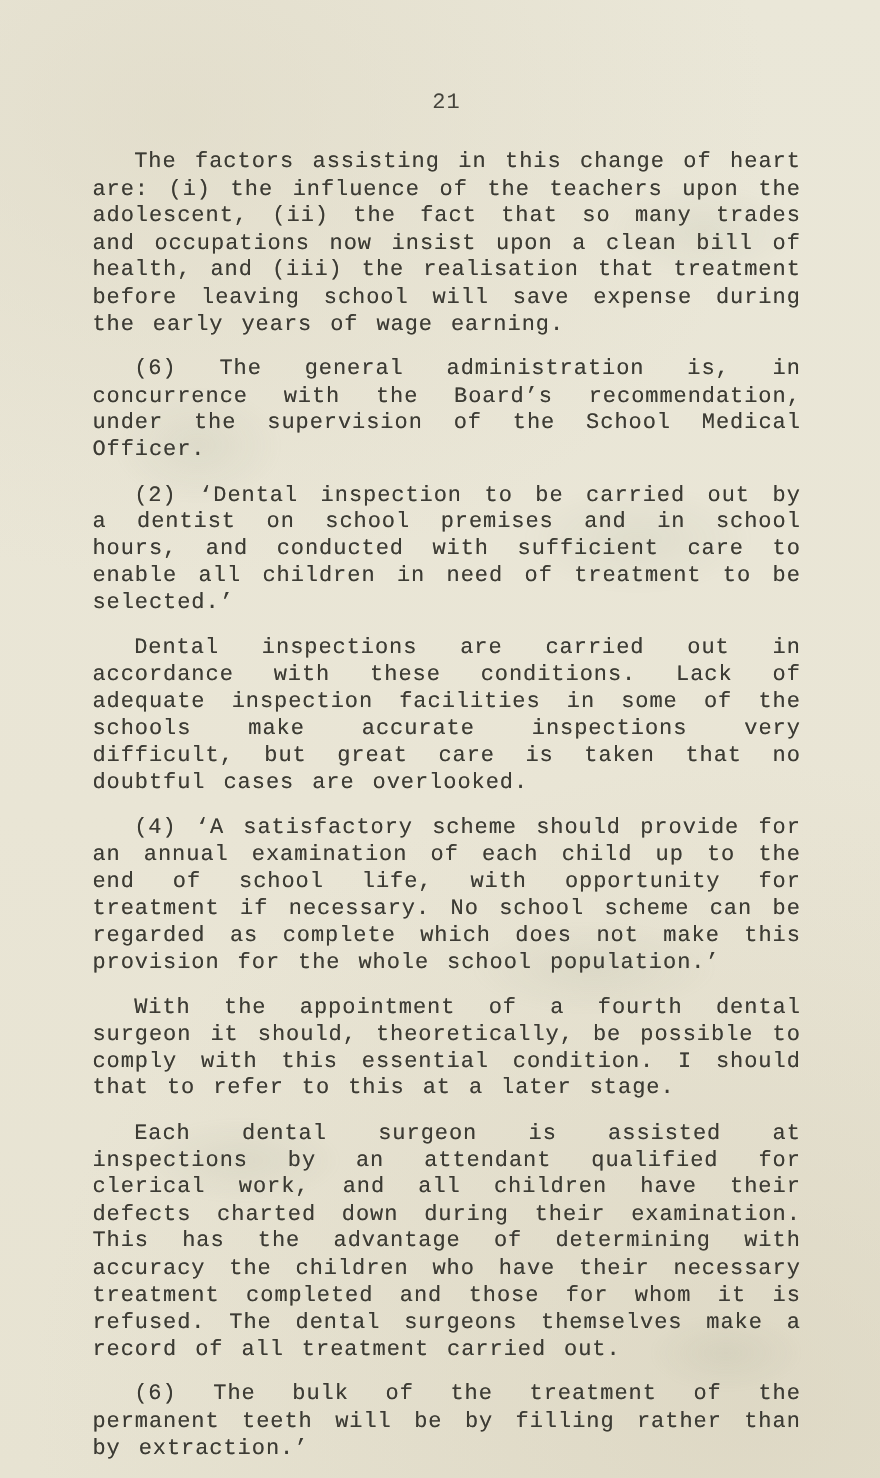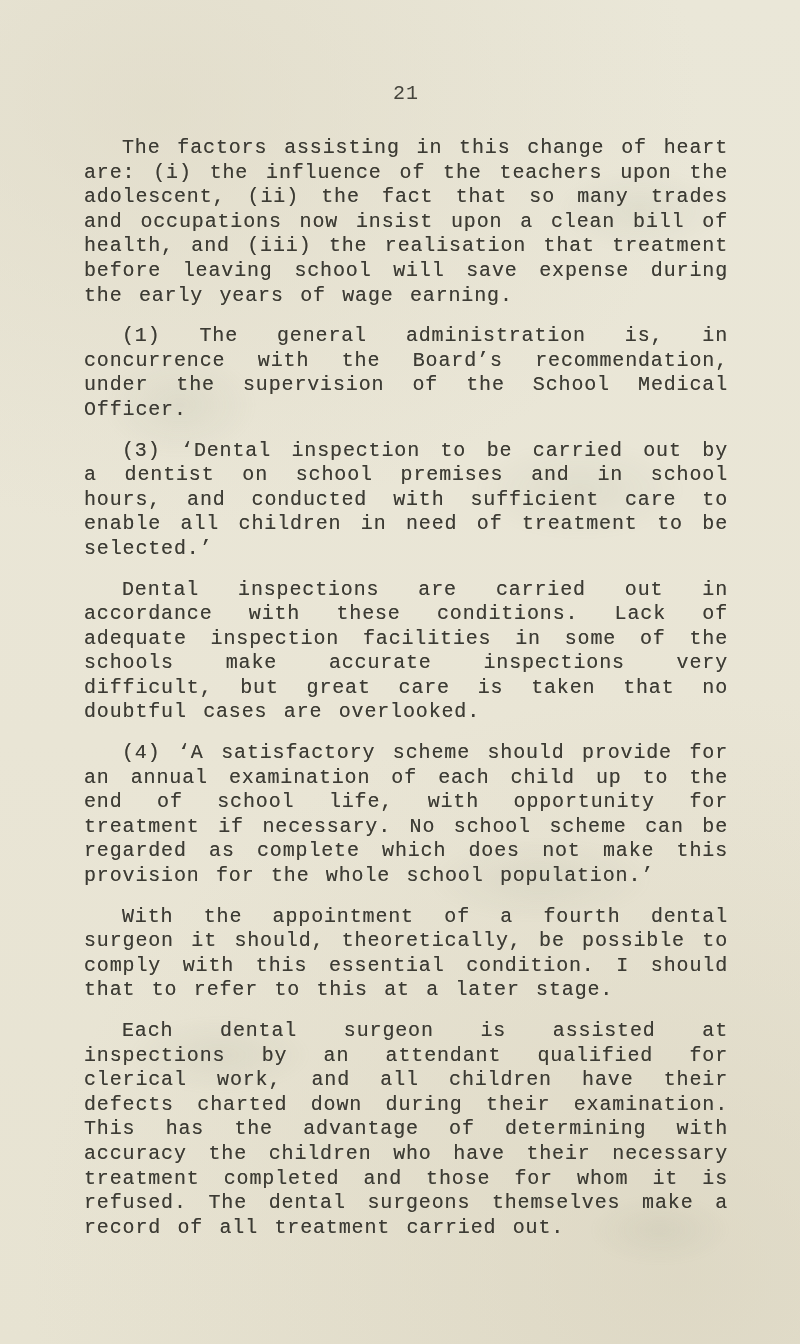--- a/index.html
+++ b/index.html
@@ -70,21 +70,22 @@
   <div class="ghost g2"></div>
   <div class="ghost g3"></div>
   <div class="ghost g4"></div>
   <div class="ghost g5"></div>
   <div class="ghost g6"></div>
 
   <div class="folio">21</div>
 
   <div class="content">
     <p>The factors assisting in this change of heart are: (i) the influence of the teachers upon the adolescent, (ii) the fact that so many trades and occupations now insist upon a clean bill of health, and (iii) the realisation that treatment before leaving school will save expense during the early years of wage earning.</p>
-    <p>(1) The general administration is, in concurrence with the Board’s recommendation, under the supervision of the School Medical Officer.</p>
-    <p>(3) ‘Dental inspection to be carried out by a dentist on school premises and in school hours, and conducted with sufficient care to enable all children in need of treatment to be selected.’</p>
+    <p>(6) The general administration is, in concurrence with the Board’s recommendation, under the supervision of the School Medical Officer.</p>
+    <p>(2) ‘Dental inspection to be carried out by a dentist on school premises and in school hours, and conducted with sufficient care to enable all children in need of treatment to be selected.’</p>
     <p>Dental inspections are carried out in accordance with these conditions. Lack of adequate inspection facilities in some of the schools make accurate inspections very difficult, but great care is taken that no doubtful cases are overlooked.</p>
     <p>(4) ‘A satisfactory scheme should provide for an annual examination of each child up to the end of school life, with opportunity for treatment if necessary. No school scheme can be regarded as complete which does not make this provision for the whole school population.’</p>
     <p>With the appointment of a fourth dental surgeon it should, theoretically, be possible to comply with this essential condition. I should that to refer to this at a later stage.</p>
     <p>Each dental surgeon is assisted at inspections by an attendant qualified for clerical work, and all children have their defects charted down during their examination. This has the advantage of determining with accuracy the children who have their necessary treatment completed and those for whom it is refused. The dental surgeons themselves make a record of all treatment carried out.</p>
+    <p>(6) The bulk of the treatment of the permanent teeth will be by filling rather than by extraction.’</p>
   </div>
 
 </div>
 
 </body></html>

